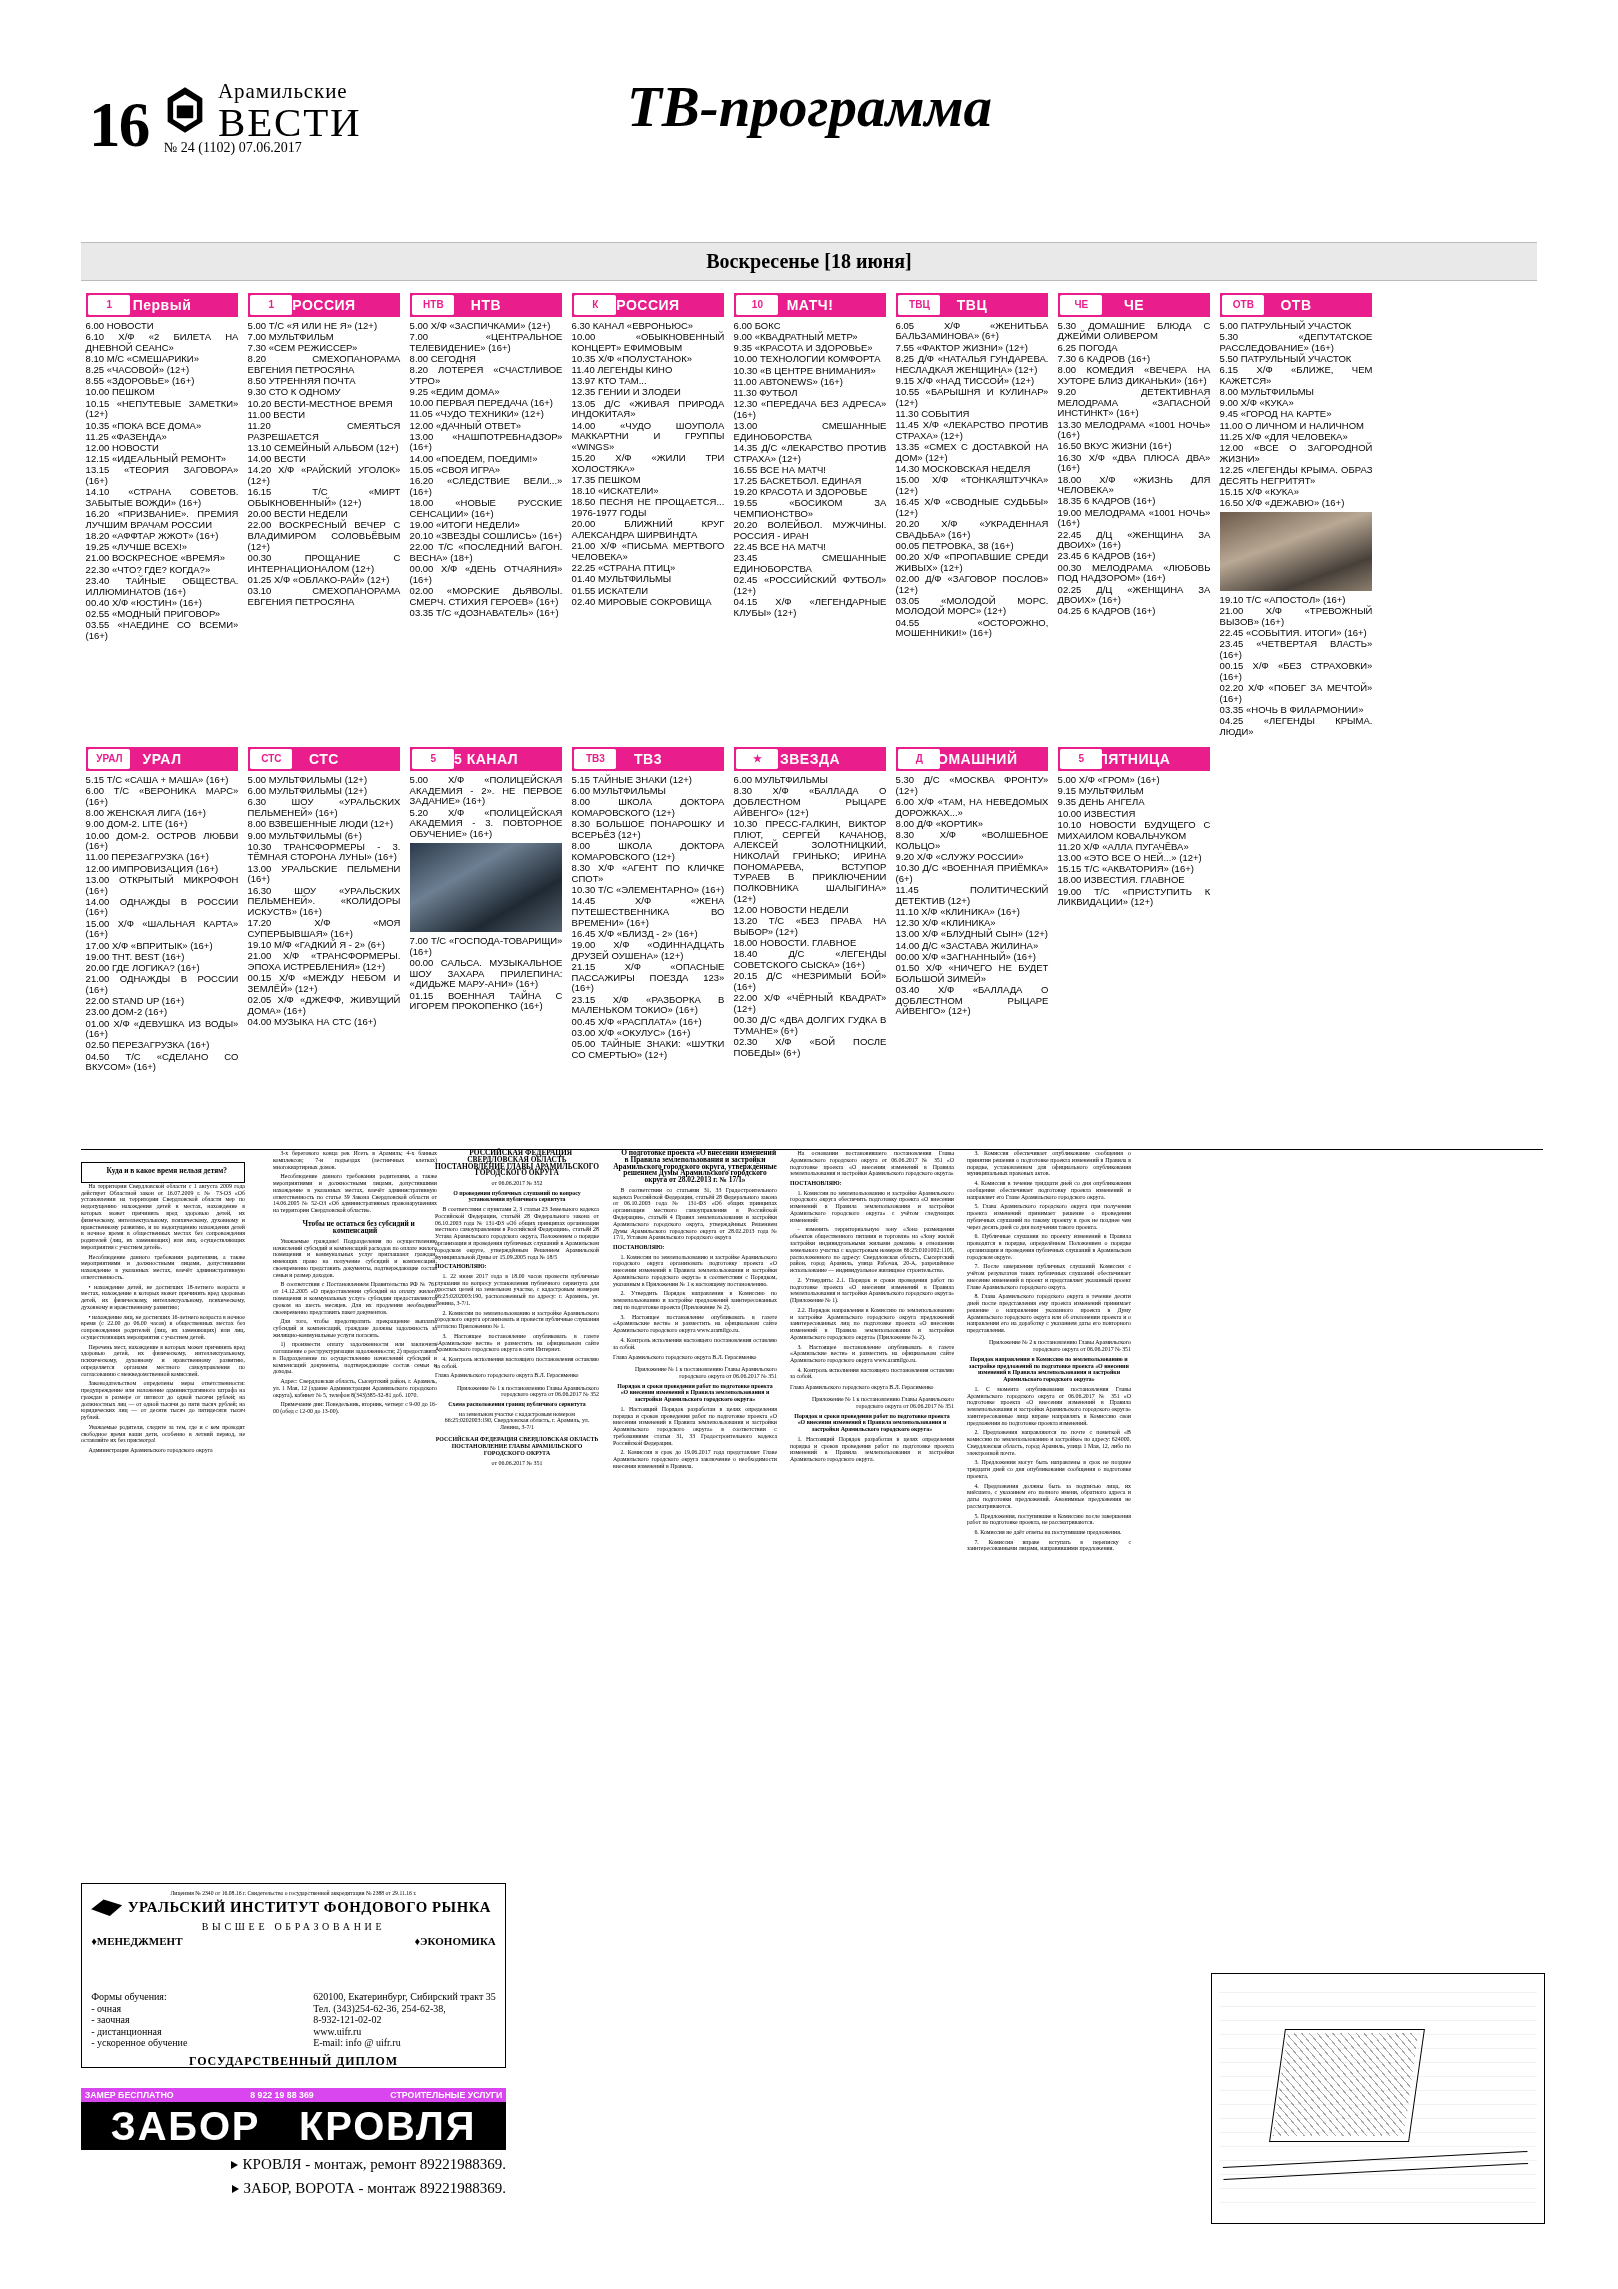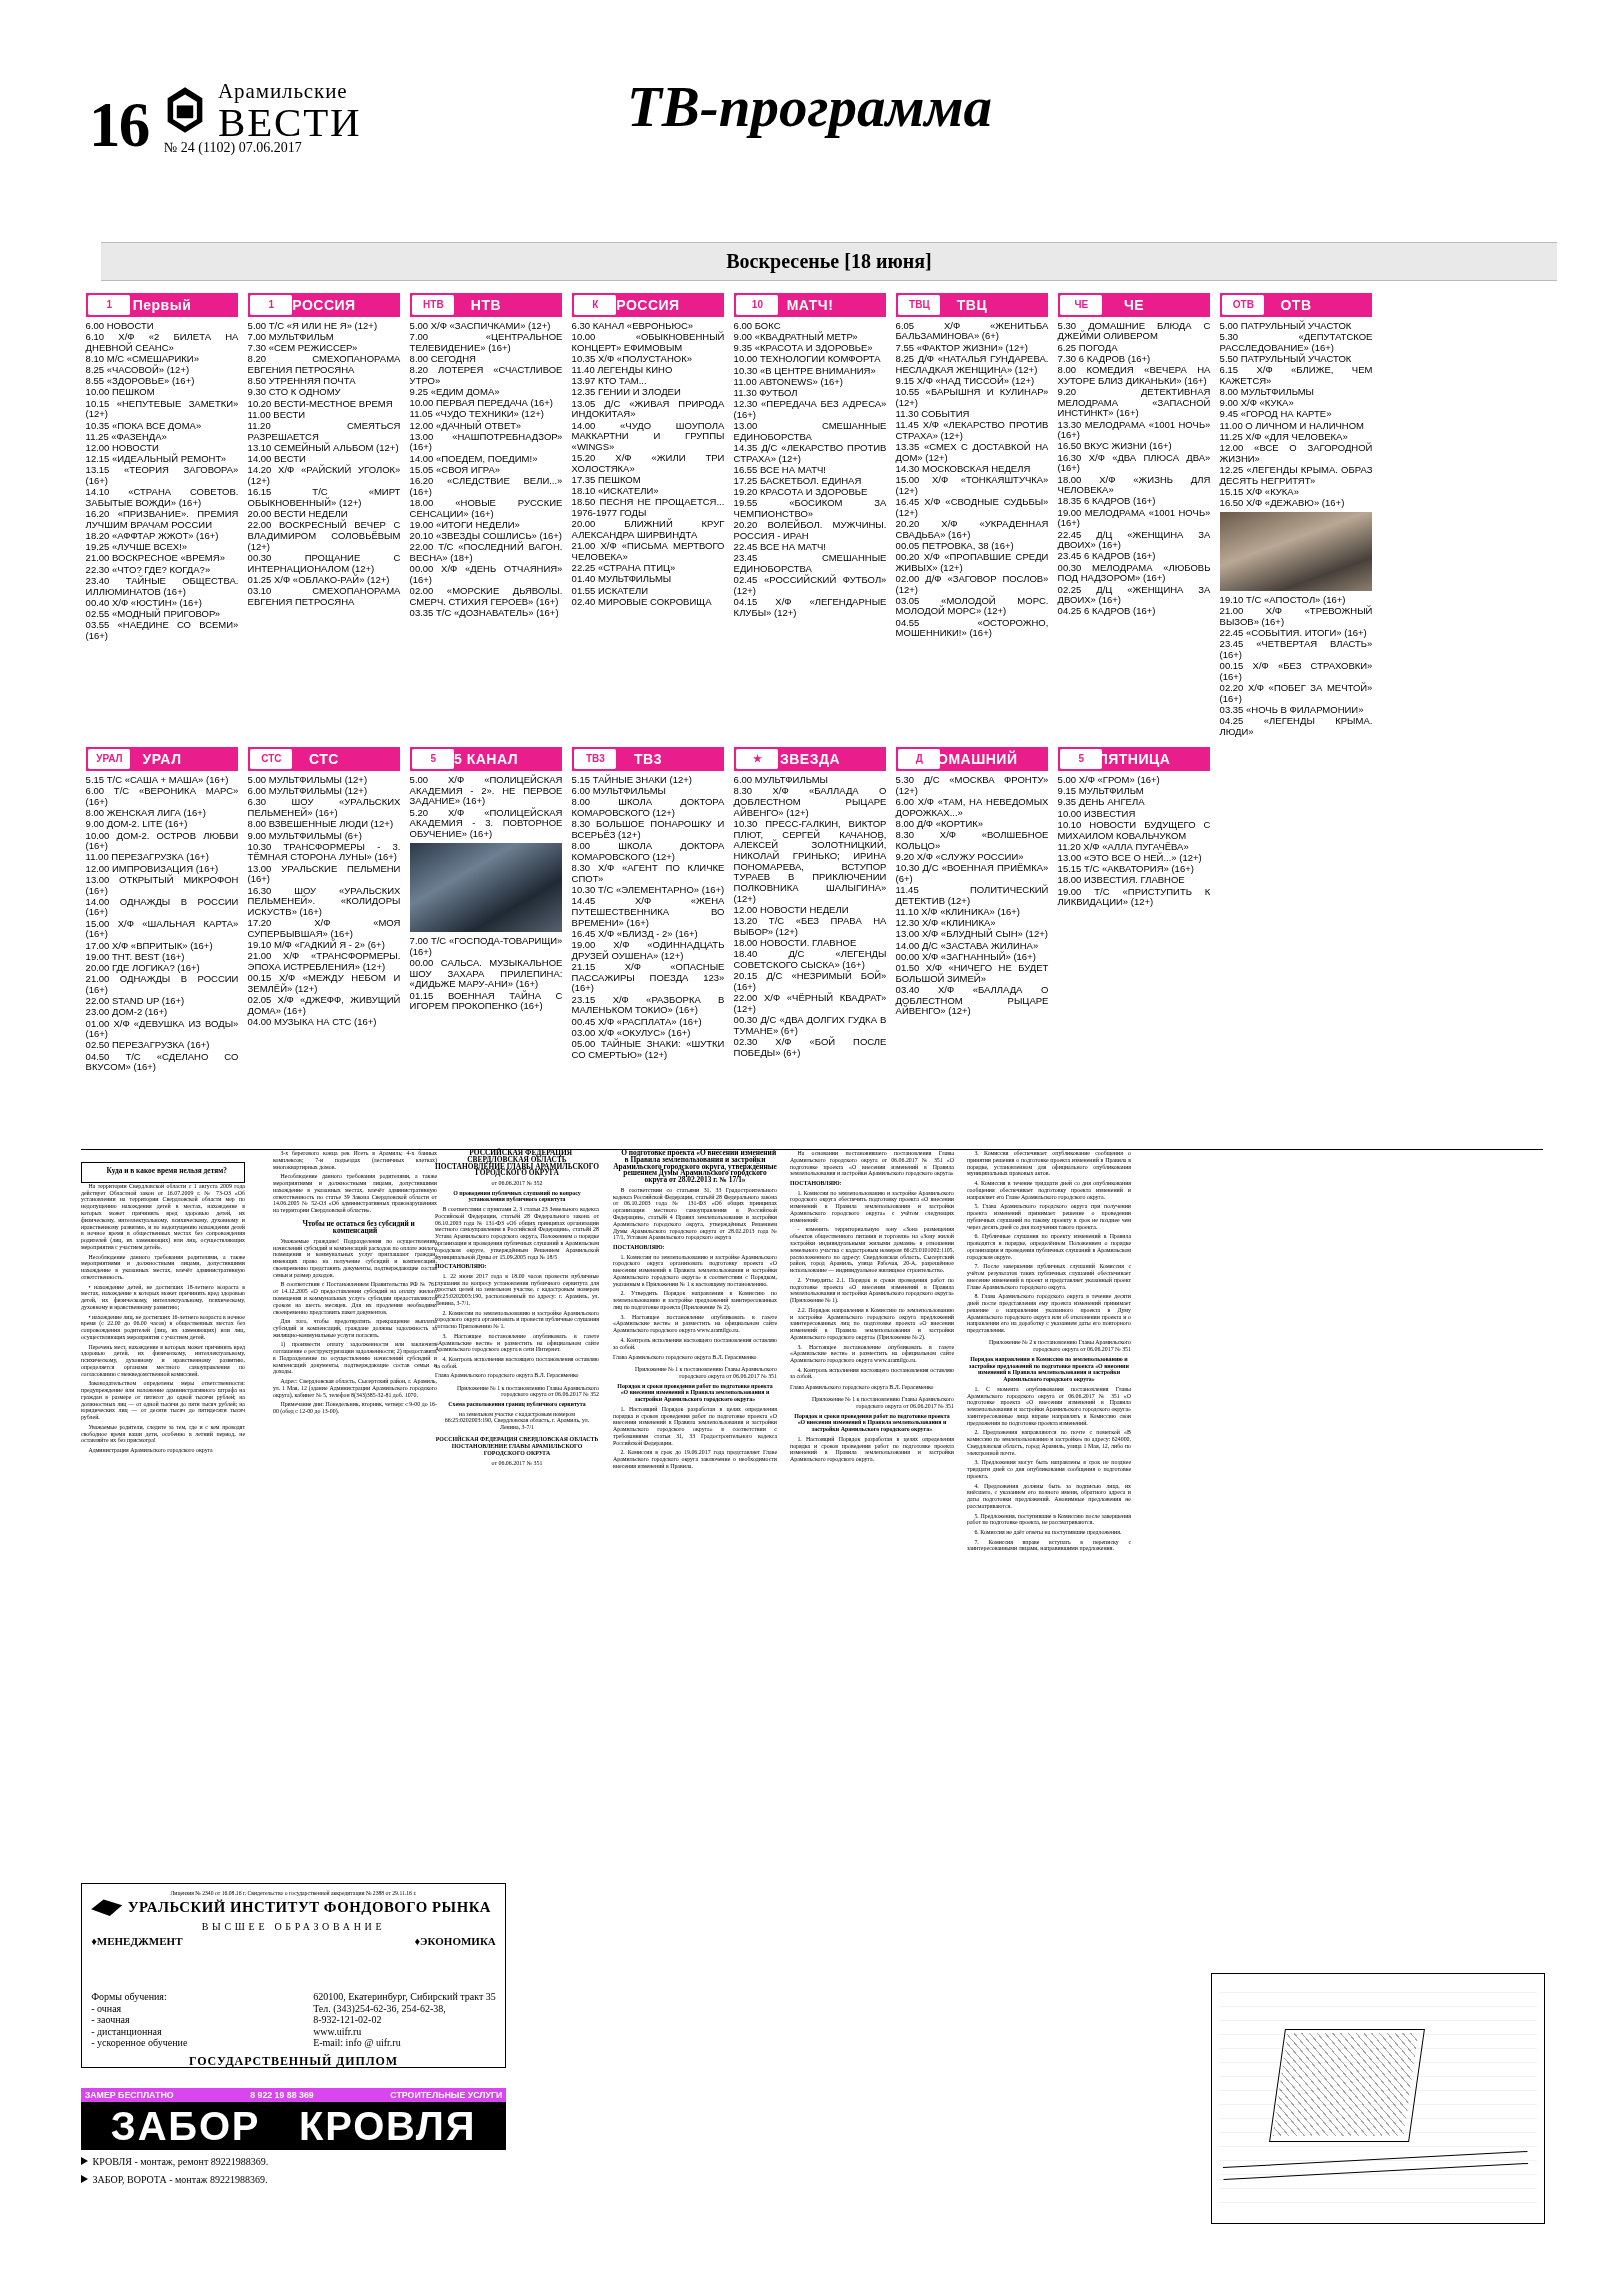--- a/index.html
+++ b/index.html
@@ -10,21 +10,21 @@
   .masthead{position:absolute;left:0;top:0;width:1619px;height:194px;}
   .page-num{position:absolute;left:89px;top:89px;font-family:"Liberation Serif",serif;font-size:63px;font-weight:bold;letter-spacing:-1.8px;}
   .logo-emblem{position:absolute;left:164px;top:85px;width:42px;height:50px;}
   .logo-title{position:absolute;left:218px;top:79px;}
   .logo-title .l1{font-family:"Liberation Serif",serif;font-size:21px;letter-spacing:0.9px;}
   .logo-title .l2{font-family:"Liberation Serif",serif;font-size:41px;font-weight:normal;letter-spacing:1.8px;line-height:37px;}
   .issue{position:absolute;left:164px;top:140px;font-size:14px;}
   .tvprog{position:absolute;left:0;top:74px;width:1619px;text-align:center;font-family:"Liberation Serif",serif;font-style:italic;font-weight:bold;font-size:57px;}
 
   
-  .daybar{position:absolute;left:81px;top:242px;width:1456px;height:37px;background:#e9e9e9;border-top:0.9px solid #bbb;border-bottom:0.9px solid #bbb;margin-left:20px;}
+  .daybar{position:absolute;left:81px;top:242px;width:1456px;height:37px;background:#e9e9e9;border-top:0.9px solid #bbb;border-bottom:0.9px solid #bbb;}
   .daybar .txt{position:absolute;left:0;top:0;width:1456px;text-align:center;line-height:37px;font-size:20px;font-weight:bold;}
 
   
   .tvgrid{position:absolute;left:81px;top:293px;width:1462px;}
   .tvrow{display:flex;width:1462px;}
   .col{width:162px;padding:0 4.6px;box-sizing:border-box;}
   .chanhdr{height:24px;margin-bottom:3.7px;position:relative;}
   .chanhdr .bg{position:absolute;left:0;top:0;right:0;height:24px;background:#ea1d8d;}
   .chanhdr .nm{position:absolute;left:0;top:0;right:0;height:24px;line-height:24px;text-align:center;font-family:"Liberation Sans",sans-serif;font-size:14px;font-weight:bold;color:#fff;letter-spacing:0.5px;}
   .chanhdr .logobox{position:absolute;left:2.8px;top:1.8px;width:42px;height:20px;background:#fff;border-radius:1.8px;font-size:10px;font-weight:bold;color:#ea1d8d;text-align:center;line-height:20px;font-family:"Liberation Sans",sans-serif;}
@@ -48,21 +48,21 @@
   .ad-uifr .t1{font-size:14.8px;font-weight:bold;letter-spacing:0.5px;}
   .ad-uifr .t2{font-size:10px;text-align:center;letter-spacing:3.7px;margin:4.6px 0 2.8px;}
   .ad-uifr .col2{display:flex;justify-content:space-between;font-size:11px;font-weight:bold;margin:2.8px 0;}
   .ad-uifr .forms{font-size:10px;line-height:11.5px;margin-top:42px;}
   .ad-uifr .dip{font-size:12px;font-weight:bold;text-align:center;letter-spacing:0.9px;margin-top:5.5px;}
   .swoosh{display:inline-block;width:31px;height:16.6px;background:linear-gradient(90deg,#000 0 100%);clip-path:polygon(0 60%,40% 0,100% 35%,60% 100%);vertical-align:middle;margin-right:5.5px;}
 
   .ad-zabor{position:absolute;left:81px;top:2088px;width:425px;height:138px;}
   .ad-zabor .top{background:#d946ef;color:#fff;font-size:8.8px;font-weight:bold;padding:1.8px 3.7px;display:flex;justify-content:space-between;font-family:"Liberation Sans",sans-serif;}
   .ad-zabor .big{background:#000;color:#fff;font-size:40px;font-weight:bold;text-align:center;letter-spacing:1.8px;font-family:"Liberation Sans",sans-serif;line-height:48px;}
-  .ad-zabor .li{font-size:10px;margin-top:6.5px;font-family:"Liberation Serif",serif;}
+  .ad-zabor .li{font-size:15px;margin-top:6.5px;font-family:"Liberation Serif",serif;text-align:right;}
   .tri{display:inline-block;width:0;height:0;border-left:7.4px solid #000;border-top:4.6px solid transparent;border-bottom:4.6px solid transparent;margin-right:4.6px;}
 
   .map{position:absolute;left:1211px;top:1973px;width:332px;height:249px;border:0.9px solid #000;background:#fff;}
   .map .inner{position:absolute;left:7.4px;top:7.4px;right:7.4px;bottom:7.4px;background:repeating-linear-gradient(0deg,#fff 0 13px,#f2f2f2 13px 14px),repeating-linear-gradient(90deg,#fff 0 13px,#f2f2f2 13px 14px);}
   .map .plot{position:absolute;left:65px;top:55px;width:138px;height:111px;border:1.4px solid #000;transform:skewX(-8deg);}
   .map .hatch{position:absolute;left:68px;top:59px;width:131px;height:103px;background:repeating-linear-gradient(45deg,rgba(0,0,0,.35) 0 0.9px,transparent 0.9px 5.5px);transform:skewX(-8deg);}
   .map .road{position:absolute;left:11px;top:185px;width:305px;height:11px;border-top:0.9px solid #000;border-bottom:0.9px solid #000;transform:rotate(-3deg);}
 </style>
 </head>
 <body>

